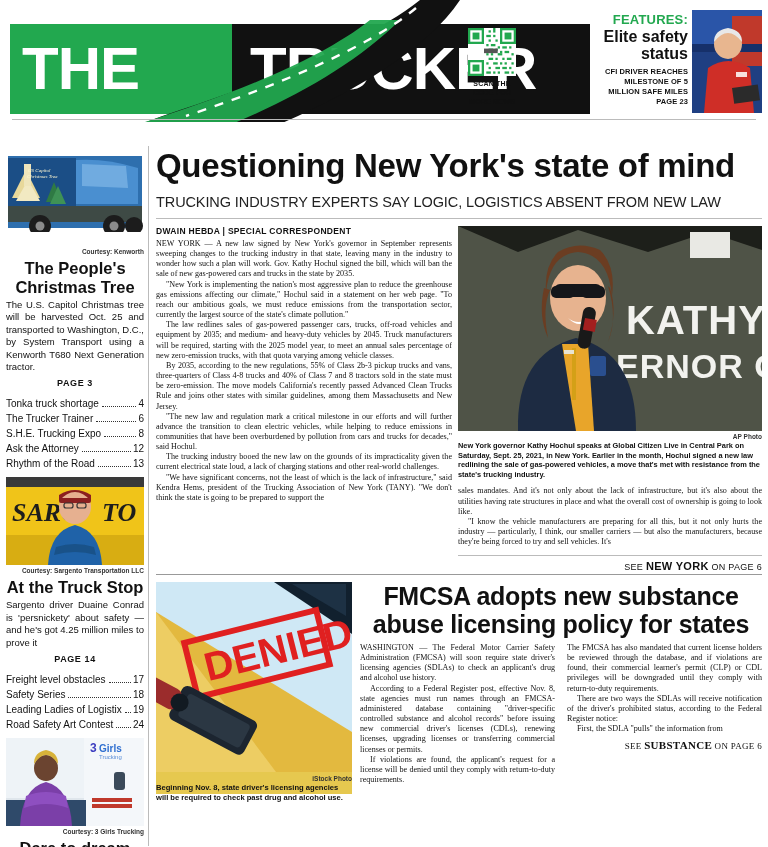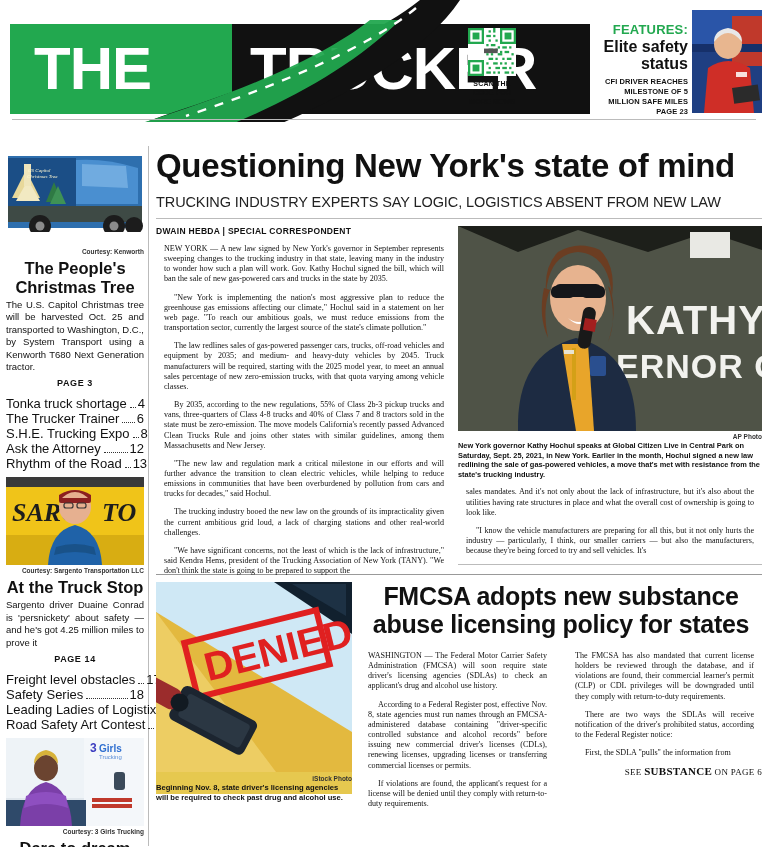--- a/index.html
+++ b/index.html
@@ -6,69 +6,69 @@
   body{
     width:768px;height:847px;overflow:hidden;background:#ffffff;
     font-family:"Liberation Sans",sans-serif;color:#111;
   }
   .page{position:relative;width:768px;height:847px;}
 
   
   .masthead{position:relative;height:122px;width:768px;overflow:hidden;background:#fff;}
   .mh-green{position:absolute;left:10px;top:24px;width:232px;height:90px;background:#22a84f;}
   .mh-black{position:absolute;left:232px;top:24px;width:358px;height:90px;background:#111111;}
-  .mh-the{position:absolute;left:34px;top:30px;font-weight:bold;font-size:60px;letter-spacing:-1px;
+  .mh-the{position:absolute;left:22px;top:30px;font-weight:bold;font-size:60px;letter-spacing:-1px;
     color:#ffffff;font-family:"Liberation Sans",sans-serif;line-height:78px;}
   .mh-trucker{position:absolute;left:250px;top:30px;font-weight:bold;font-size:60px;letter-spacing:-1px;
     color:#ffffff;font-family:"Liberation Sans",sans-serif;line-height:78px;}
   .mh-swoosh{position:absolute;left:120px;top:0px;width:520px;height:140px;pointer-events:none;}
 
   .qr-wrap{position:absolute;left:462px;top:28px;width:60px;text-align:center;z-index:5;}
   .qr{width:48px;height:48px;margin:0 auto;background:#fff;position:relative;}
   .qr-cap{font-size:7px;font-weight:bold;color:#111;line-height:9px;margin-top:3px;letter-spacing:.2px;}
 
   .feat{position:absolute;left:596px;top:10px;width:166px;height:105px;}
-  .feat-txt{position:absolute;left:0;top:12px;width:92px;text-align:right;}
+  .feat-txt{position:absolute;left:0;top:2px;width:92px;text-align:right;}
   .feat-label{color:#22a84f;font-weight:bold;font-size:13px;letter-spacing:.2px;line-height:15px;}
   .feat-head{color:#111;font-weight:bold;font-size:16px;line-height:17px;margin-top:1px;}
   .feat-sub{color:#111;font-size:7.5px;font-weight:bold;line-height:10px;margin-top:5px;letter-spacing:.1px;}
   .feat-pic{position:absolute;left:96px;top:0;width:70px;height:103px;overflow:hidden;}
 
   .mh-rule{position:absolute;left:12px;top:119px;width:744px;height:1px;background:#bbb;}
 
   
   .sidebar{position:absolute;left:6px;top:146px;width:138px;height:698px;}
   .vrule{position:absolute;left:148px;top:146px;width:1px;height:700px;background:#bbb;}
   .main{position:absolute;left:156px;top:148px;width:606px;}
 
   
   .sb-block{margin-bottom:6px;}
   .sb-img{width:138px;height:100px;overflow:hidden;position:relative;background:#dfe6ec;}
   .sb-credit{font-size:6.5px;font-weight:bold;text-align:right;color:#333;line-height:9px;padding-top:1px;}
   .sb-title{font-size:16.5px;font-weight:bold;text-align:center;line-height:19px;margin:3px 0 2px;color:#111;}
   .sb-deck{font-size:9.5px;line-height:12.4px;text-align:justify;color:#111;font-family:"Liberation Sans",sans-serif;}
   .sb-page{font-size:9px;font-weight:bold;text-align:center;letter-spacing:.6px;margin-top:5px;color:#111;}
   .sb-index{margin-top:8px;}
-  .sb-ix{display:flex;align-items:baseline;font-size:13px;line-height:15px;color:#111;justify-content:space-between;}
+  .sb-ix{display:flex;align-items:baseline;font-size:10px;line-height:15px;color:#111;justify-content:space-between;}
   .sb-ix .lbl{white-space:nowrap;}
   .sb-ix .dots{flex:1;border-bottom:1.5px dotted #333;margin:0 2px 3px 3px;min-width:6px;}
   .sb-ix .pg{white-space:nowrap;font-weight:normal;}
 
   
   .hl1{font-size:33px;font-weight:bold;line-height:36px;color:#111;letter-spacing:-.3px;margin:0;}
   .deck1{font-size:14.5px;line-height:18px;color:#222;margin-top:9px;letter-spacing:-.1px;}
   .hr-thin{height:1px;background:#bbb;margin:7px 0 0;}
 
   .story1{position:relative;margin-top:7px;}
   .s1-left{position:absolute;left:0;top:0;width:296px;}
   .s1-right{position:absolute;left:302px;top:0;width:304px;}
   .byline{font-size:8.5px;font-weight:bold;letter-spacing:.3px;color:#111;margin-bottom:3px;}
   .body-t{font-size:8.1px;line-height:10.15px;text-align:justify;color:#111;
     font-family:"Liberation Serif",serif;}
-  .body-t p{margin:8px;text-indent:10px;}
+  .body-t p{margin:0;text-indent:10px;}
   .body-t p.noind{text-indent:0;}
 
   .photo1{width:304px;height:205px;overflow:hidden;position:relative;background:#4a4f44;}
   .ap{font-size:6.5px;font-weight:bold;text-align:right;color:#333;line-height:9px;padding-top:1px;}
   .cap1{font-size:7.4px;line-height:9.6px;color:#111;font-weight:bold;}
   .jump{font-size:9px;text-align:right;letter-spacing:.3px;color:#111;margin-top:4px;}
   .jump b{font-size:11px;}
 
   .hr-sec{height:1px;background:#999;}
 
@@ -328,21 +328,21 @@
 
     <div class="story1" style="height:345px">
       <div class="s1-left">
         <div class="byline">DWAIN HEBDA | SPECIAL CORRESPONDENT</div>
         <div class="body-t">
           <p class="noind">NEW YORK — A new law signed by New York's governor in September represents sweeping changes to the trucking industry in that state, leaving many in the industry to wonder how such a plan will work. Gov. Kathy Hochul signed the bill, which will ban the sale of new gas-powered cars and trucks in the state by 2035.</p>
           <p>"New York is implementing the nation's most aggressive plan to reduce the greenhouse gas emissions affecting our climate," Hochul said in a statement on her web page. "To reach our ambitious goals, we must reduce emissions from the transportation sector, currently the largest source of the state's climate pollution."</p>
           <p>The law redlines sales of gas-powered passenger cars, trucks, off-road vehicles and equipment by 2035; and medium- and heavy-duty vehicles by 2045. Truck manufacturers will be required, starting with the 2025 model year, to meet an annual sales percentage of new zero-emission trucks, with that quota varying among vehicle classes.</p>
           <p>By 2035, according to the new regulations, 55% of Class 2b-3 pickup trucks and vans, three-quarters of Class 4-8 trucks and 40% of Class 7 and 8 tractors sold in the state must be zero-emission. The move models California's recently passed Advanced Clean Trucks Rule and joins other states with similar guidelines, among them Massachusetts and New Jersey.</p>
           <p>"The new law and regulation mark a critical milestone in our efforts and will further advance the transition to clean electric vehicles, while helping to reduce emissions in communities that have been overburdened by pollution from cars and trucks for decades," said Hochul.</p>
-          <p>The trucking industry booed the new law on the grounds of its impracticality given the current ambitious grid loud, a lack of charging stations and other real-world challenges.</p>
+          <p>The trucking industry booed the new law on the grounds of its impracticality given the current electrical state loud, a lack of charging stations and other real-world challenges.</p>
           <p>"We have significant concerns, not the least of which is the lack of infrastructure," said Kendra Hems, president of the Trucking Association of New York (TANY). "We don't think the state is going to be prepared to support the</p>
         </div>
       </div>
 
       <div class="s1-right">
         <div class="photo1">
           <svg viewBox="0 0 304 205" width="304" height="205" preserveAspectRatio="none">
             <rect width="304" height="205" fill="#4f5347"></rect>
             <path d="M0,0 L60,26 L120,4 L190,26 L250,6 L304,24 L304,0 Z" fill="#1d1f1a"></path>
             <rect x="232" y="6" width="40" height="26" fill="#e9e9e4"></rect>
@@ -365,20 +365,23 @@
             <rect x="106" y="124" width="10" height="4" fill="#e8e3d2"></rect>
           </svg>
         </div>
         <div class="ap">AP Photo</div>
         <div class="cap1">New York governor Kathy Hochul speaks at Global Citizen Live in Central Park on Saturday, Sept. 25, 2021, in New York. Earlier in the month, Hochul signed a new law redlining the sale of gas-powered vehicles, a move that's met with resistance from the state's trucking industry.</div>
         <div class="body-t" style="margin-top:7px">
           <p class="noind">sales mandates. And it's not only about the lack of infrastructure, but it's also about the utilities having rate structures in place and what the overall cost of ownership is going to look like.</p>
           <p>"I know the vehicle manufacturers are preparing for all this, but it not only hurts the industry — particularly, I think, our smaller carriers — but also the manufacturers, because they're being forced to try and sell vehicles. It's</p>
         </div>
         <div class="hr-thin" style="margin-top:8px"></div>
+        <div class="jump">
+          <span>SEE </span><b>NEW YORK</b><span> ON PAGE 6</span>
+        </div>
       </div>
     </div>
 
     <div class="hr-sec" style="margin:3px 0 7px"></div>
 
     <div class="story2" style="height:216px">
       <div class="photo2">
         <svg viewBox="0 0 196 190" width="196" height="190" preserveAspectRatio="none">
           <rect width="196" height="190" fill="#cfe8f5"></rect>
           <path d="M0,30 L196,150 L196,190 L0,190 Z" fill="#e3b93f"></path>

